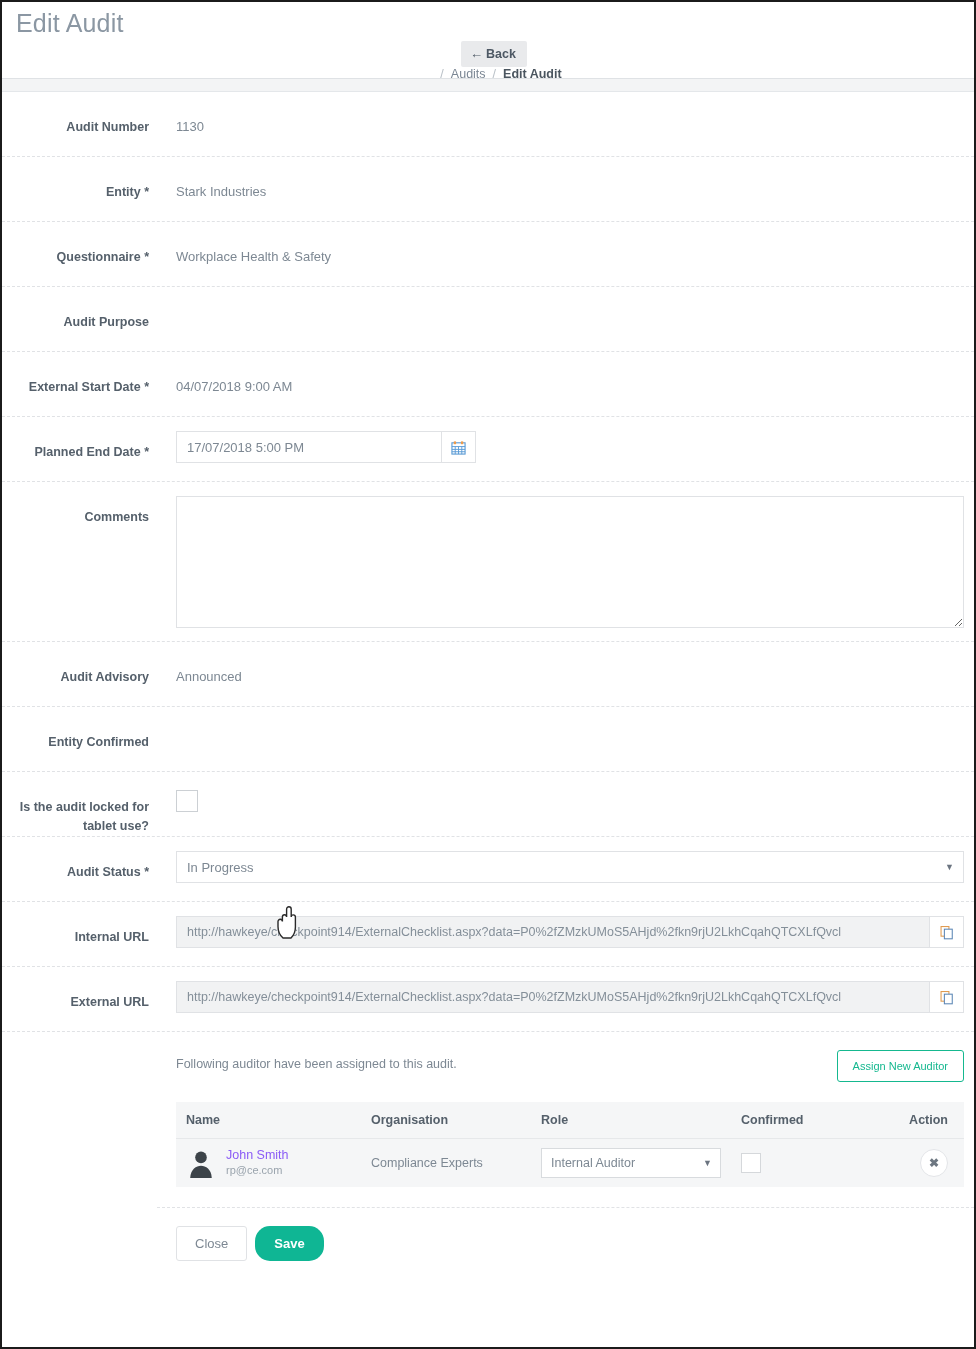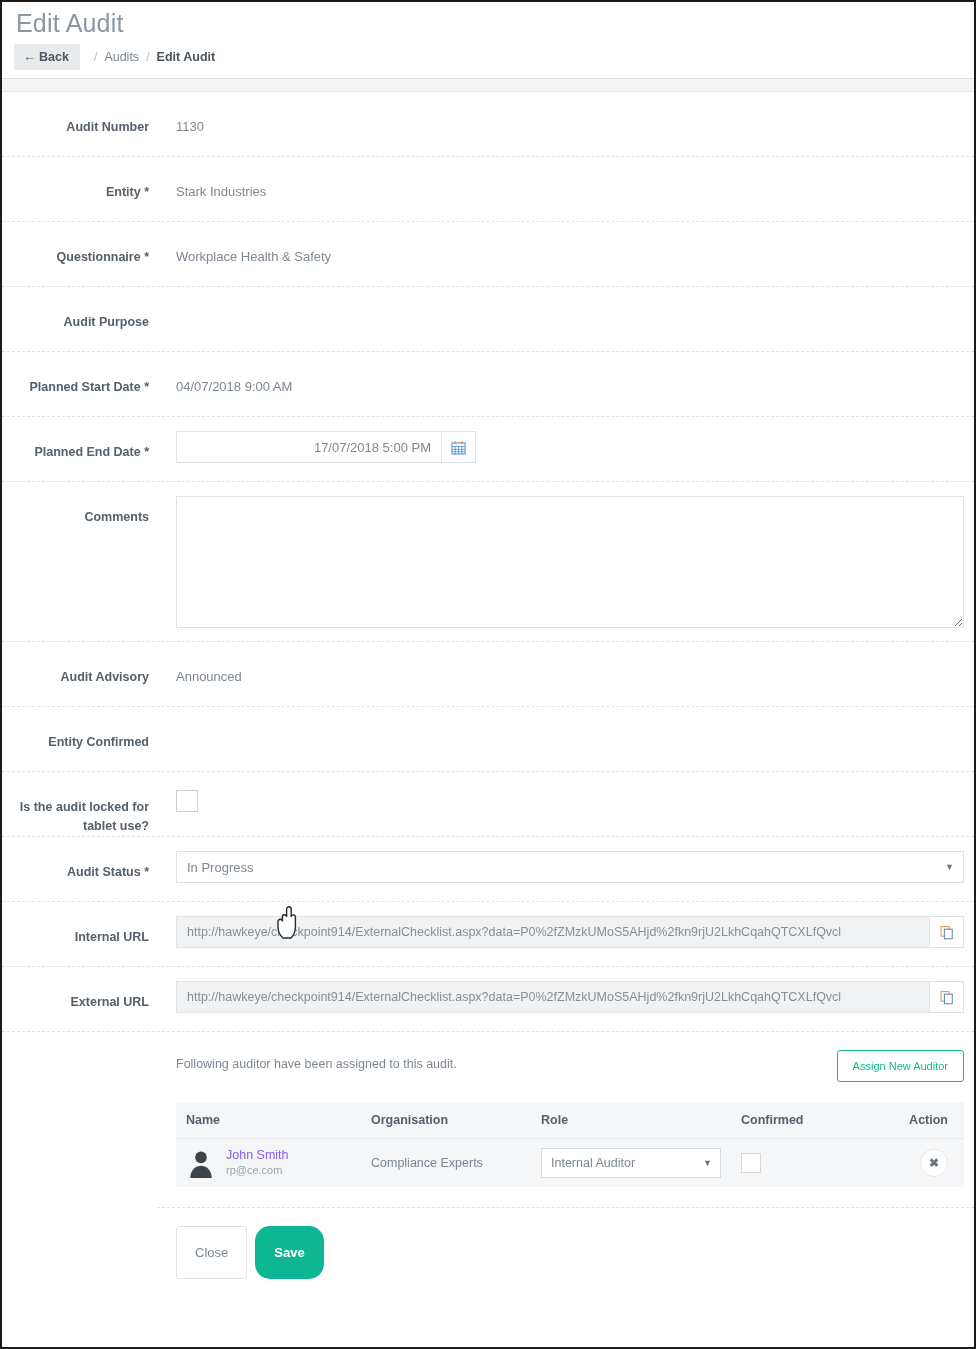--- a/index.html
+++ b/index.html
@@ -28,20 +28,21 @@
     color: #8b97a3;
     padding: 6px 0 0 14px;
     letter-spacing: .2px;
     line-height: 30px;
   }
   .crumb-bar {
     display: flex;
     align-items: center;
     padding: 3px 0 0 12px;
     height: 34px;
+    flex-direction: column;
   }
   .back-btn {
     background: #e9eaec;
     border: none;
     border-radius: 2px;
     font-size: 12.5px;
     font-weight: bold;
     color: #4d5864;
     padding: 6px 11px 6px 9px;
     font-family: "Liberation Sans", sans-serif;
@@ -99,21 +100,20 @@
     height: 32px;
     border: 1px solid #e0e2e5;
     background: #ffffff;
     font-size: 13px;
     color: #7d8893;
     padding: 0 10px;
     font-family: "Liberation Sans", sans-serif;
     line-height: 30px;
     flex: 1 1 auto;
     outline: none;
-    text-align: right;
   }
   .icon-btn {
     width: 34px;
     height: 32px;
     border: 1px solid #e0e2e5;
     border-left: none;
     background: #ffffff;
     display: flex;
     align-items: center;
     justify-content: center;
@@ -262,21 +262,21 @@
     cursor: pointer;
   }
 
   
   .footer { padding: 18px 0 0 174px; display: flex; gap: 8px; }
   .btn-close {
     border: 1px solid #e0e2e5;
     background: #fff;
     color: #7d8893;
     font-size: 13px;
-    padding: 18px 18px;
+    padding: 9px 18px;
     border-radius: 3px;
     cursor: pointer;
     font-family: "Liberation Sans", sans-serif;
   }
   .btn-save {
     border: none;
     background: #0fb694;
     color: #fff;
     font-size: 13px;
     font-weight: bold;
@@ -335,21 +335,21 @@
       <div class="lbl">Questionnaire *</div>
       <div class="val">Workplace Health &amp; Safety</div>
     </div>
 
     <div class="row">
       <div class="lbl">Audit Purpose</div>
       <div class="val"></div>
     </div>
 
     <div class="row">
-      <div class="lbl">Planned Start Date *</div>
+      <div class="lbl">External Start Date *</div>
       <div class="val">04/07/2018 9:00 AM</div>
     </div>
 
     <div class="row">
       <div class="lbl">Planned End Date *</div>
       <div class="val pad-sm" style="padding-top:0;display:flex;padding-left:19px;">
         <div class="datewrap">
           <input class="txtinput" type="text" value="17/07/2018 5:00 PM" style="">
           <button class="icon-btn">
             <svg width="15" height="15" viewBox="0 0 16 16">

